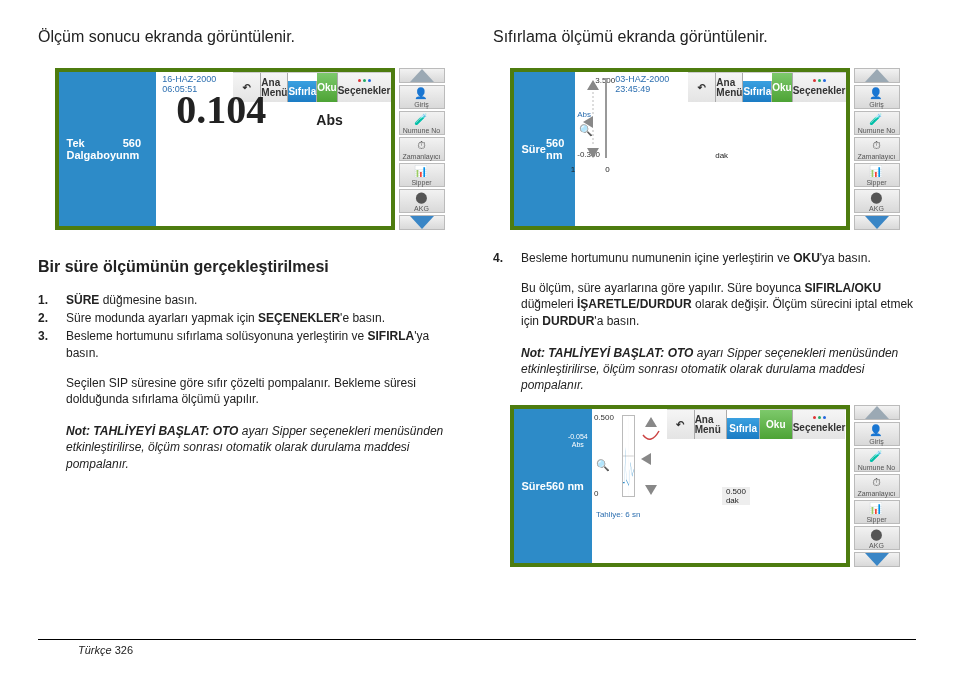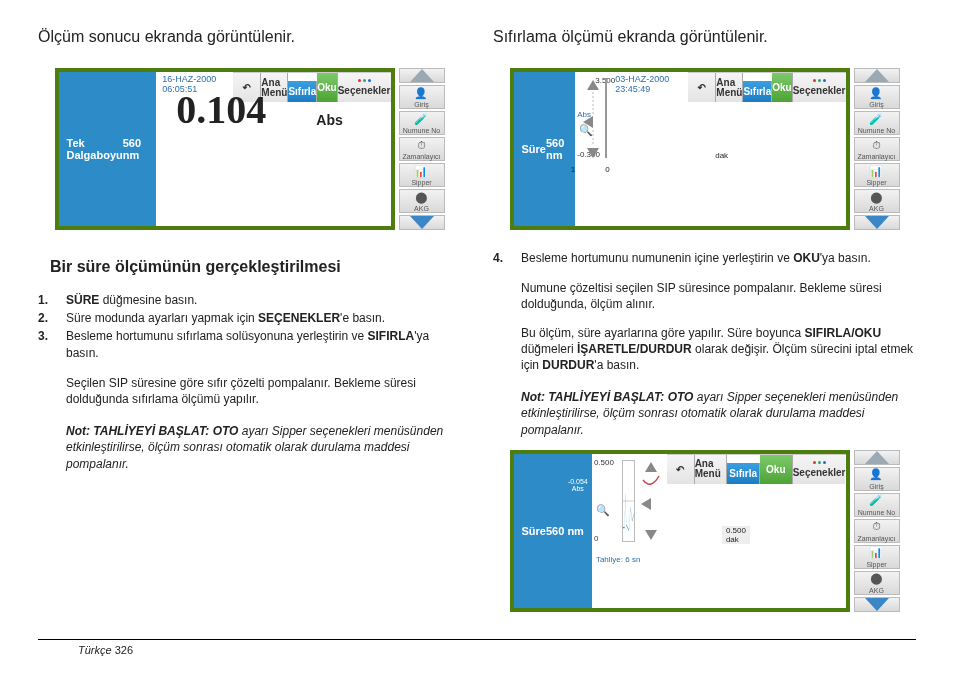--- a/index.html
+++ b/index.html
@@ -49,21 +49,21 @@
     flex: 1; border: 1px solid #bbb; margin-bottom: 2px;
     background: linear-gradient(#f2f2f2,#d9d9d9);
     display: flex; flex-direction: column; align-items: center; justify-content: center;
     font-size: 7px; color:#555; gap:1px;
   }
   .ss-rbtn:last-child { margin-bottom: 0; }
   .ss-rbtn .tri { width:0;height:0;border-left:12px solid transparent;border-right:12px solid transparent;}
   .ss-rbtn .tri.up { border-bottom:13px solid #9ba9b4;}
   .ss-rbtn .tri.dn { border-top:13px solid #3a86c6;}
   .ss-rbtn .ico { width:14px; height:14px; display:flex; align-items:center; justify-content:center; font-size:11px;}
-  h2 { font-size: 16px; font-weight: bold; margin: 10px 0 6px 12px; }
+  h2 { font-size: 16px; font-weight: bold; margin: 10px 0 6px 0; }
   ol { list-style: none; padding-left: 0; }
   ol li { display: flex; gap: 10px; margin: 2px 0; font-size: 12px; line-height:1.35; }
   ol li .num { flex: 0 0 18px; font-weight: bold; }
   ol li .txt { flex:1; }
   .indent { margin-left: 28px; margin-top:4px; line-height:1.35; }
   .note { font-style: italic; margin-left:28px; margin-top:8px; line-height:1.35; }
   .page-footer { border-top: 1px solid #000; margin-top: 8px; padding-top: 4px; font-size: 11px; }
   .page-footer span.lang { font-style: italic; margin-left: 40px; }
   
   .graph { position: relative; width: 100%; height: 100%; padding: 6px 6px 2px 28px; }
@@ -241,21 +241,20 @@
       </div>
     </div>
       </div>
 
     <ol>
       <li>
           <span class="num">4.</span>
           <span class="txt">Besleme hortumunu numunenin içine yerleştirin ve <b>OKU</b>'ya basın.</span>
         </li>
     </ol>
-    <div class="indent">Numune çözeltisi seçilen SIP süresince pompalanır. Bekleme süresi dolduğunda, ölçüm alınır.</div>
     <div class="indent">Bu ölçüm, süre ayarlarına göre yapılır. Süre boyunca <b>SIFIRLA/OKU</b> düğmeleri <b>İŞARETLE/DURDUR</b> olarak değişir. Ölçüm sürecini iptal etmek için <b>DURDUR</b>'a basın.</div>
     <div class="note"><b>Not: TAHLİYEYİ BAŞLAT: OTO</b>  ayarı Sipper seçenekleri menüsünden etkinleştirilirse, ölçüm sonrası otomatik olarak durulama maddesi pompalanır.</div>
 
     <div class="screenshot-wrap">
         <div class="screenshot">
       <div class="ss-main">
         <div class="ss-header">
           <span>Süre</span>
           <span>560 nm</span>
         </div>
@@ -268,21 +267,21 @@
             </div>
             <span class="mag" style="top:50px;">🔍</span>
             <span class="ylab" style="top:80px;">0</span>
             <div class="plot" style="left:30px; top:6px; right:32px; bottom:22px; border-color:#bbb;">
               <svg width="100%" height="100%" viewBox="0 0 100 60" preserveAspectRatio="none">
                 <line x1="0" y1="30" x2="100" y2="30" stroke="#ddd"></line>
                 <line x1="50" y1="0" x2="50" y2="60" stroke="#ddd"></line>
                 <path d="M0,50 L15,50 L22,25 L30,48 L55,52 L70,35 L85,45 L100,40" fill="none" stroke="#2d8bc8" stroke-width="1"></path>
               </svg>
             </div>
-            <span class="xlab" style="bottom:20px; left:130px; background:#eee; padding:0 4px;">0.500 dak</span>
+            <span class="xlab" style="bottom:14px; left:130px; background:#eee; padding:0 4px;">0.500 dak</span>
             <span class="xlab" style="bottom:0; left:4px; color:#2d6fb0;">Tahliye: 6 sn</span>
             <svg style="right:4px; top:6px;" width="24" height="82">
               <polygon points="12,2 6,12 18,12" fill="#888"></polygon>
               <path d="M4,20 Q12,30 20,16" fill="none" stroke="#c44" stroke-width="1.5"></path>
               <polygon points="2,44 12,38 12,50" fill="#888"></polygon>
               <polygon points="12,80 6,70 18,70" fill="#888"></polygon>
             </svg>
           </div>
         </div>
         <div class="ss-footer">

